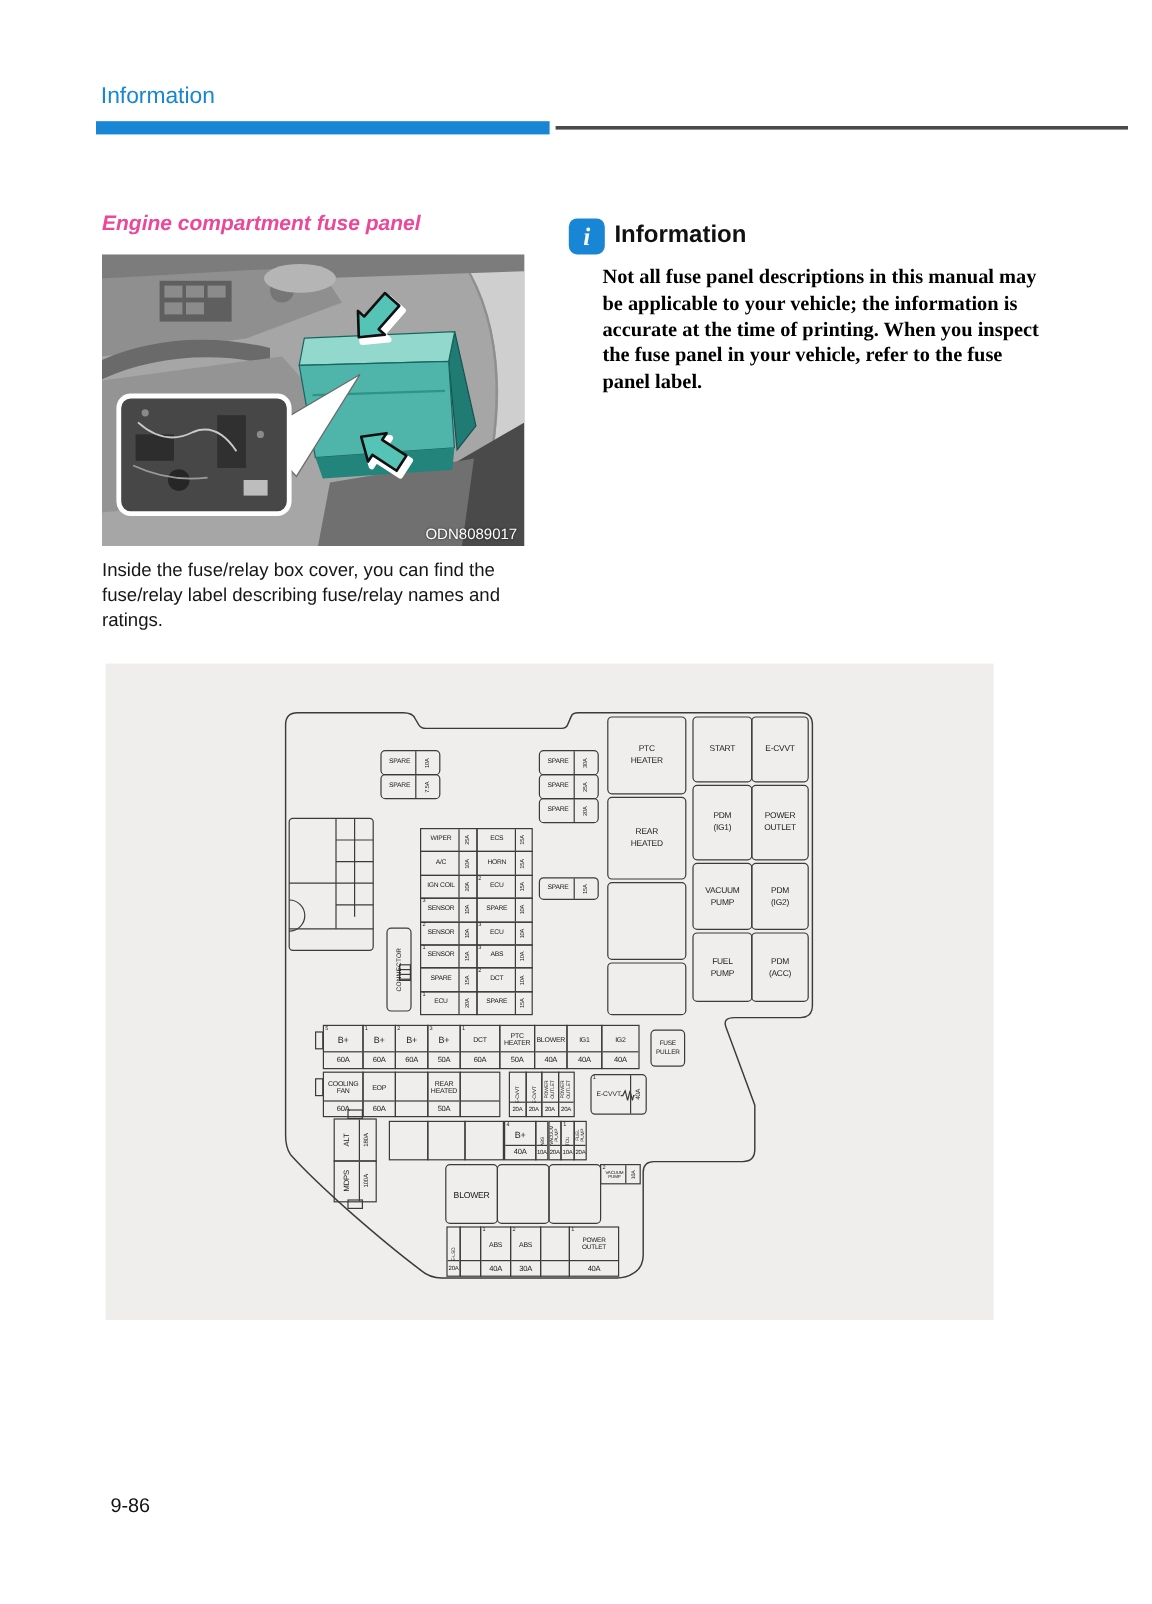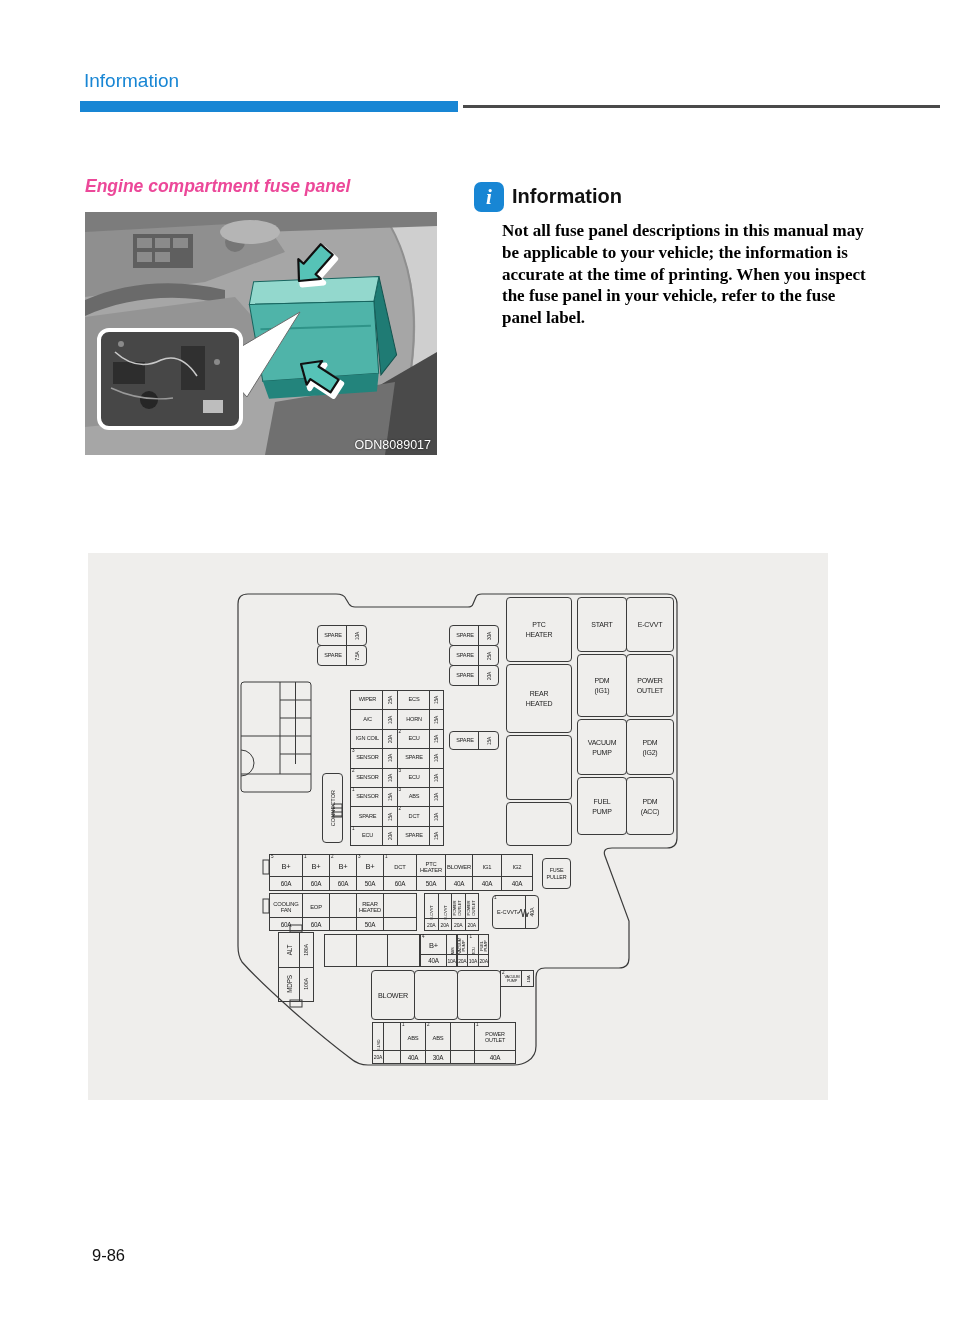--- a/index.html
+++ b/index.html
@@ -102,20 +102,21 @@
         <rect x="118" y="188" width="20" height="13" fill="#bdbdbd"></rect>
         <path d="M30,140 q22,20 46,8 q20,-8 36,16" fill="none" stroke="#c9c9c9" stroke-width="1.6"></path>
         <path d="M26,176 q30,14 62,10" fill="none" stroke="#9a9a9a" stroke-width="1.4"></path>
         <circle cx="36" cy="132" r="3" fill="#8a8a8a"></circle>
         <circle cx="132" cy="150" r="3" fill="#8a8a8a"></circle>
       </g>
     </svg>
     <div class="abs photo-code">ODN8089017</div>
   </div>
 
+  <div class="abs body-text">Inside the fuse/relay box cover, you can find the fuse/relay label describing fuse/relay names and ratings.</div>
 
   <div class="abs info-icon">i</div>
   <div class="abs info-title">Information</div>
   <div class="abs info-text">Not all fuse panel descriptions in this manual may be applicable to your vehicle; the information is accurate at the time of printing. When you inspect the fuse panel in your vehicle, refer to the fuse panel label.</div>
 
   <div class="abs panel">
     <div class="diagram" id="diagram">
 <svg width="468" height="480" viewBox="0 0 468 480" style="position:absolute;left:0;top:0">
   <g fill="none" stroke="#3b3b3b" stroke-width="1.2">
     <path d="M24,6 L106,6 Q114,6 116,11 L119,16 Q121,19 125,19 L238,19 Q242,19 243,16 L246,9 Q247,6 252,6

